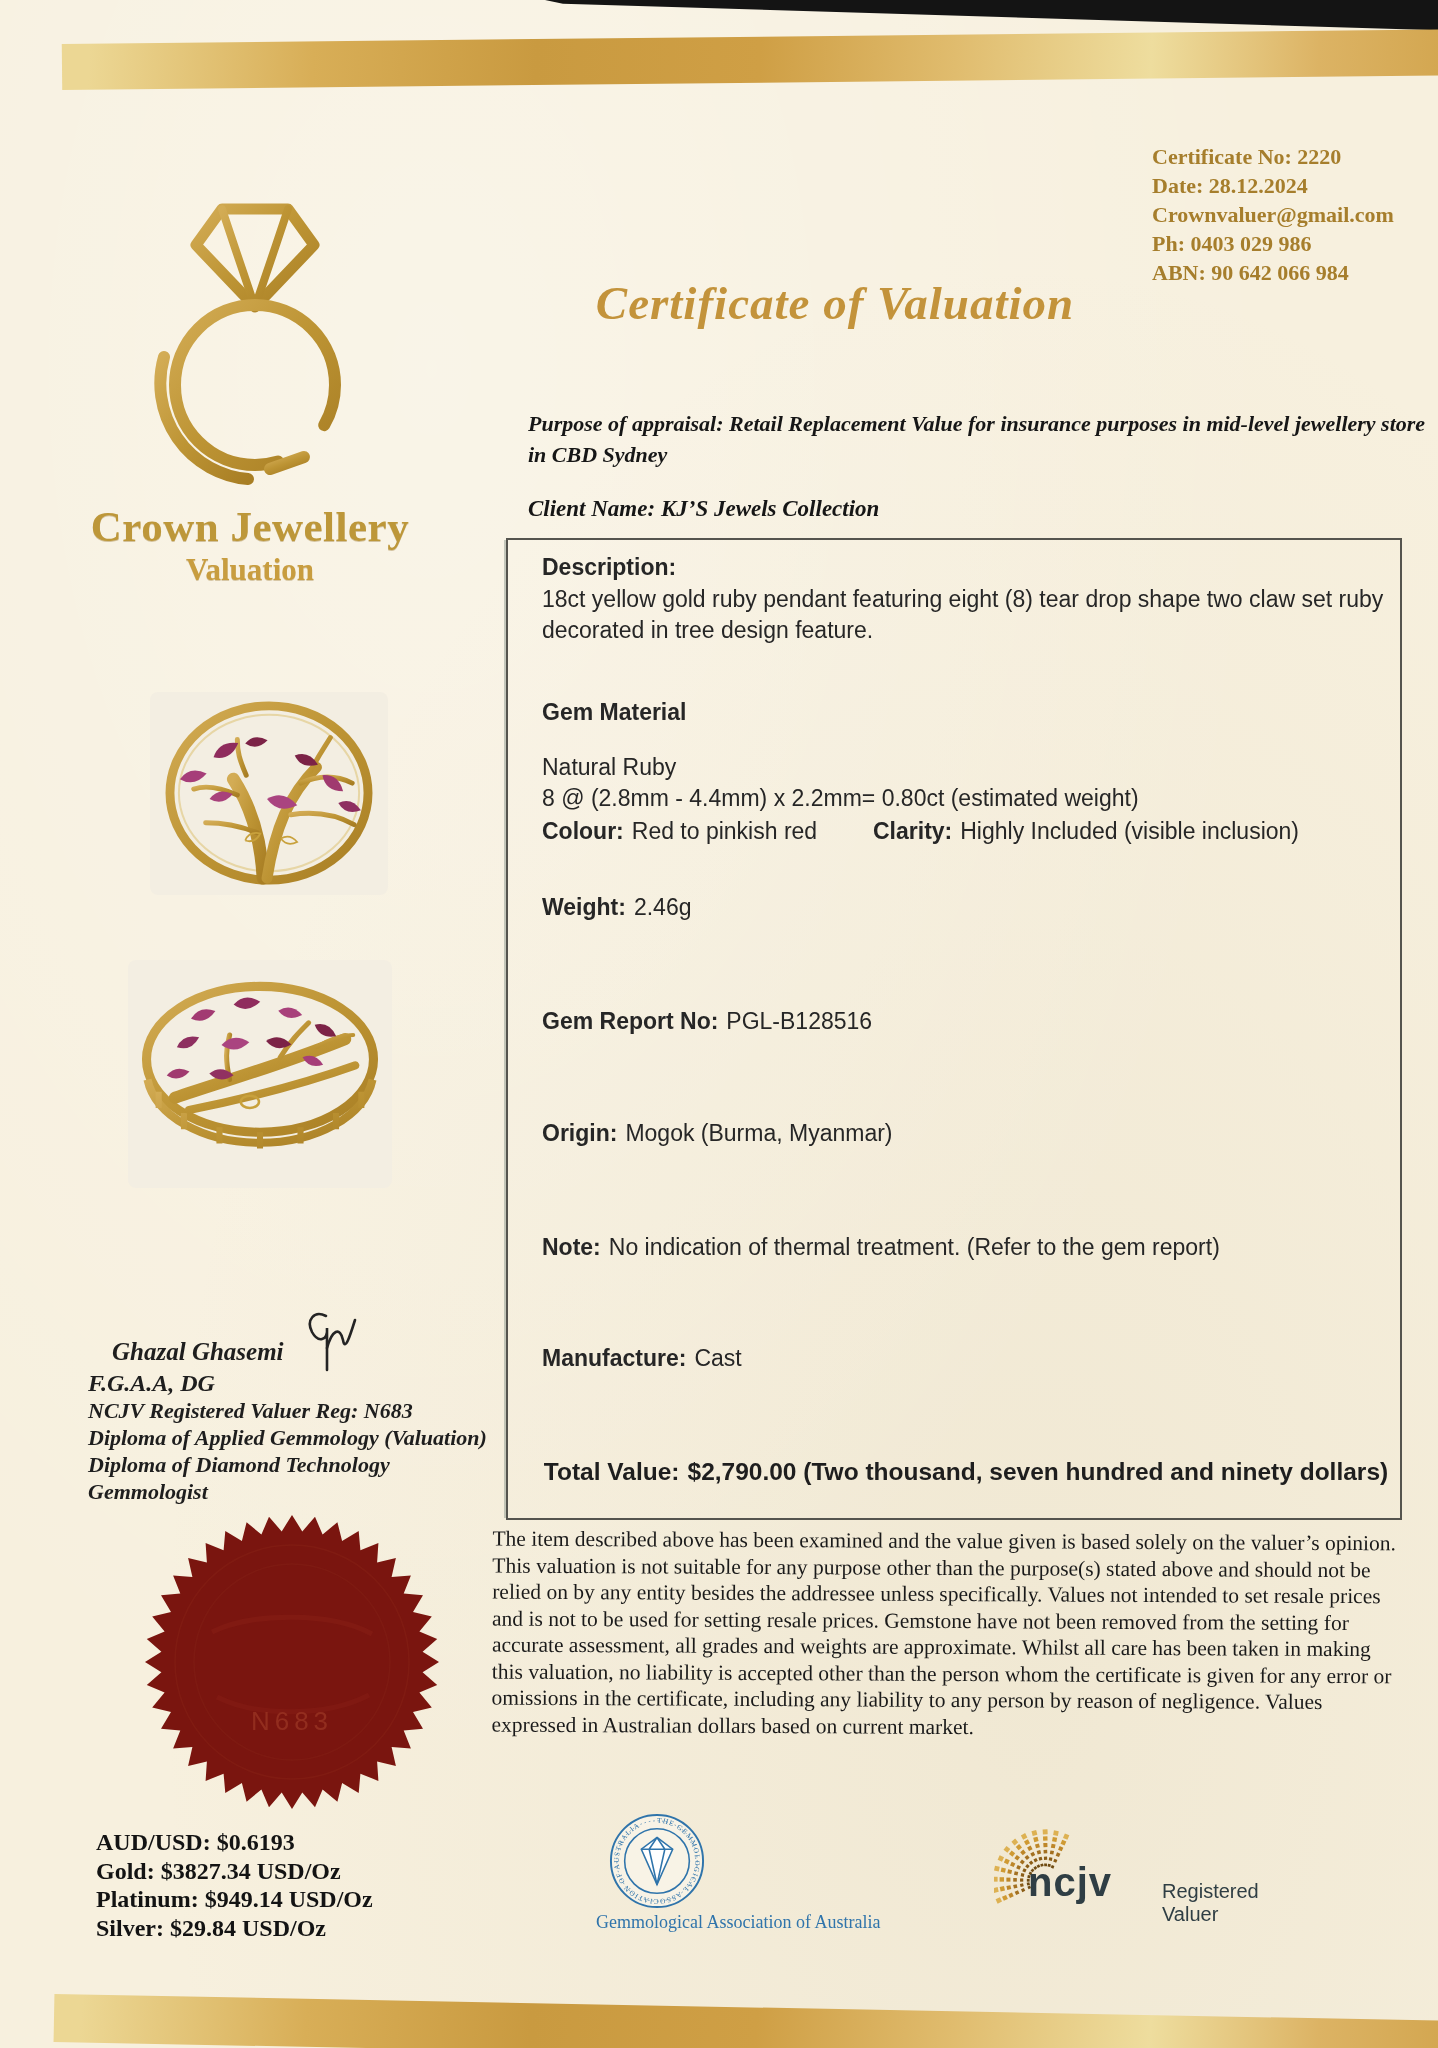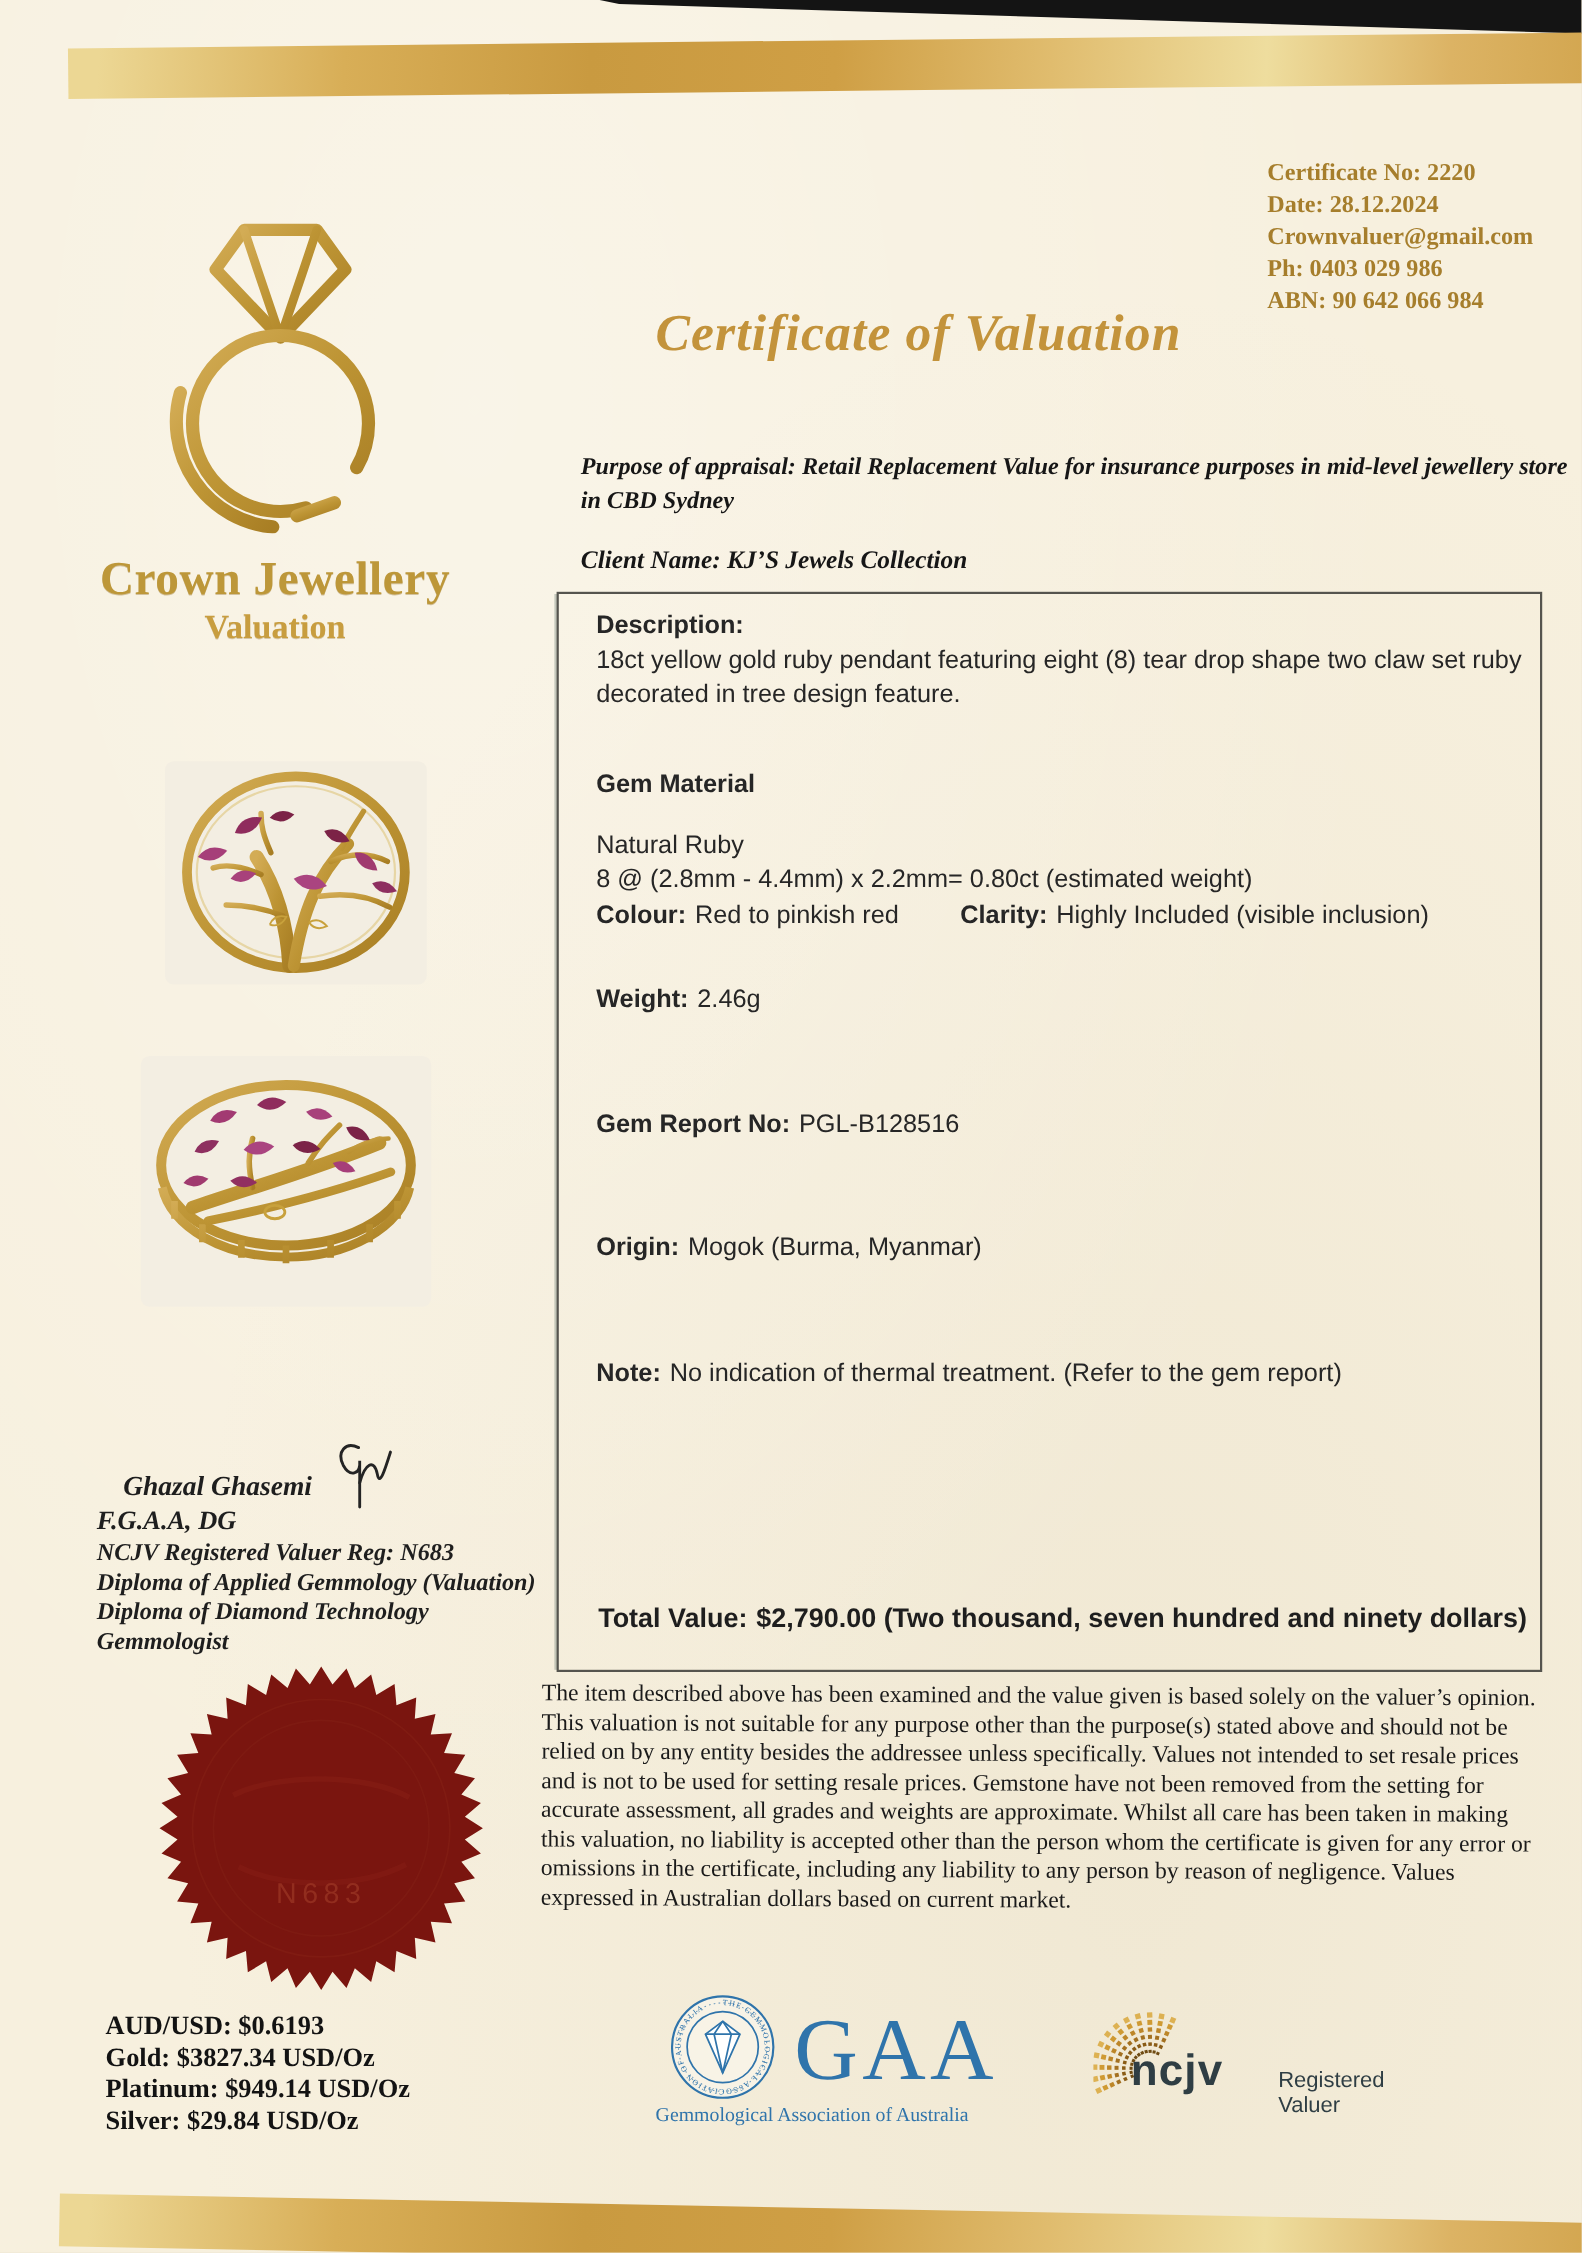--- a/index.html
+++ b/index.html
@@ -196,20 +196,23 @@
     </div>
 
     <div class="row" style="top:578px">
       <span class="lbl">Origin:</span><span>Mogok (Burma, Myanmar)</span>
     </div>
 
     <div class="row" style="top:692px">
       <span class="lbl">Note:</span><span>No indication of thermal treatment. (Refer to the gem report)</span>
     </div>
 
+    <div class="row" style="top:803px">
+      <span class="lbl">Manufacture:</span><span>Cast</span>
+    </div>
 
     <div class="row total-row" style="top:916px">
       <span class="lbl">Total Value:</span><span>$2,790.00 (Two thousand, seven hundred and ninety dollars)</span>
     </div>
   </div>
 
   <svg class="sig-mark" width="60" height="72" viewBox="0 0 60 72">
     <g stroke="#242424" stroke-width="2.6" fill="none" stroke-linecap="round">
       <path d="M26 8 C14 2 6 12 12 24 C18 35 28 33 27 20 L27 62"></path>
       <path d="M27 40 C32 22 40 18 43 32 C45 44 50 28 55 12"></path>
@@ -250,21 +253,20 @@
         <path id="gaaArc" d="M50,11 a39,39 0 1,1 -0.01,0" fill="none"></path>
       </defs>
     <text font-size="7.4" fill="#2f74ab" letter-spacing="1.1">
       <textPath href="#gaaArc">THE GEMMOLOGICAL ASSOCIATION OF AUSTRALIA</textPath>
     </text>
     <g stroke="#2f74ab" stroke-width="1.6" fill="#ffffff">
       <path d="M50 26 L66 38 L50 74 L34 38 Z"></path>
       <path d="M34 38 H66 M50 26 L42 38 L50 74 M50 26 L58 38 L50 74" fill="none"></path>
     </g>
   </svg>
-  <h2 class="gaa-acronym">GAA</h2>
   <p class="gaa-name">Gemmological Association of Australia</p>
 
   <svg style="position:absolute;left:994px;top:1806px;" width="92" height="102" viewBox="0 0 112 124">
     <g id="ncjv-fan">
         <rect x="42.1" y="101.3" width="3.4" height="3.4" fill="#6f4b12" transform="rotate(-115 42.1 101.3)"></rect>
         <rect x="40.5" y="96.8" width="3.4" height="3.4" fill="#6f4b12" transform="rotate(-103 40.5 96.8)"></rect>
         <rect x="40.0" y="92.0" width="3.4" height="3.4" fill="#6f4b12" transform="rotate(-90 40.0 92.0)"></rect>
         <rect x="40.5" y="87.2" width="3.4" height="3.4" fill="#6f4b12" transform="rotate(-78 40.5 87.2)"></rect>
         <rect x="42.1" y="82.7" width="3.4" height="3.4" fill="#6f4b12" transform="rotate(-65 42.1 82.7)"></rect>
         <rect x="44.5" y="78.6" width="3.4" height="3.4" fill="#6f4b12" transform="rotate(-53 44.5 78.6)"></rect>

